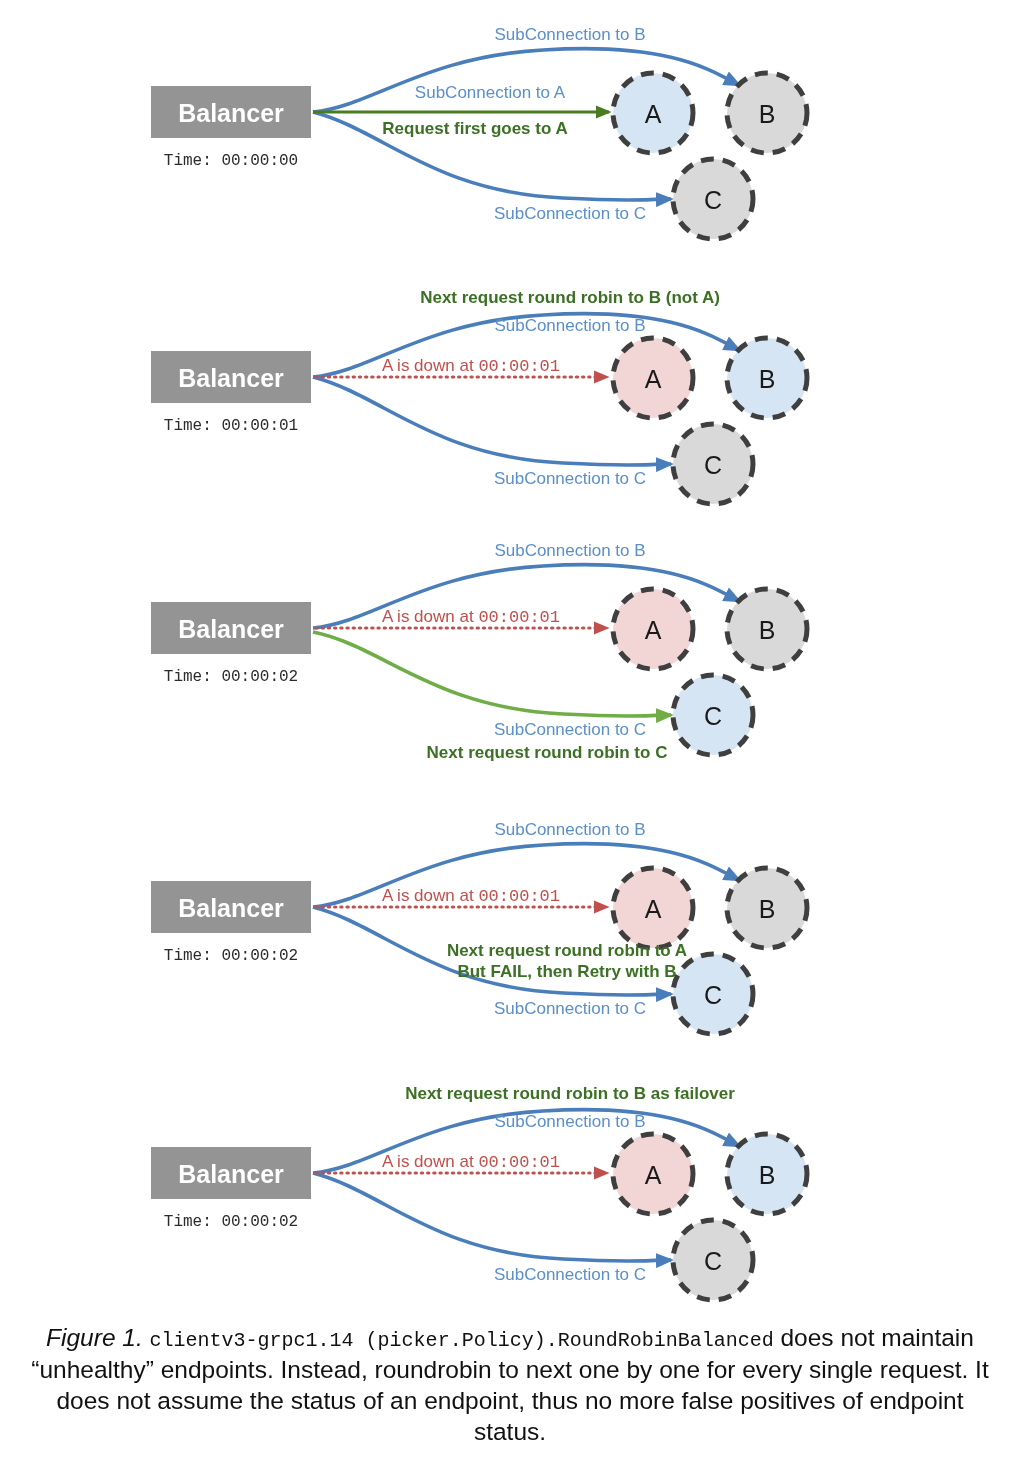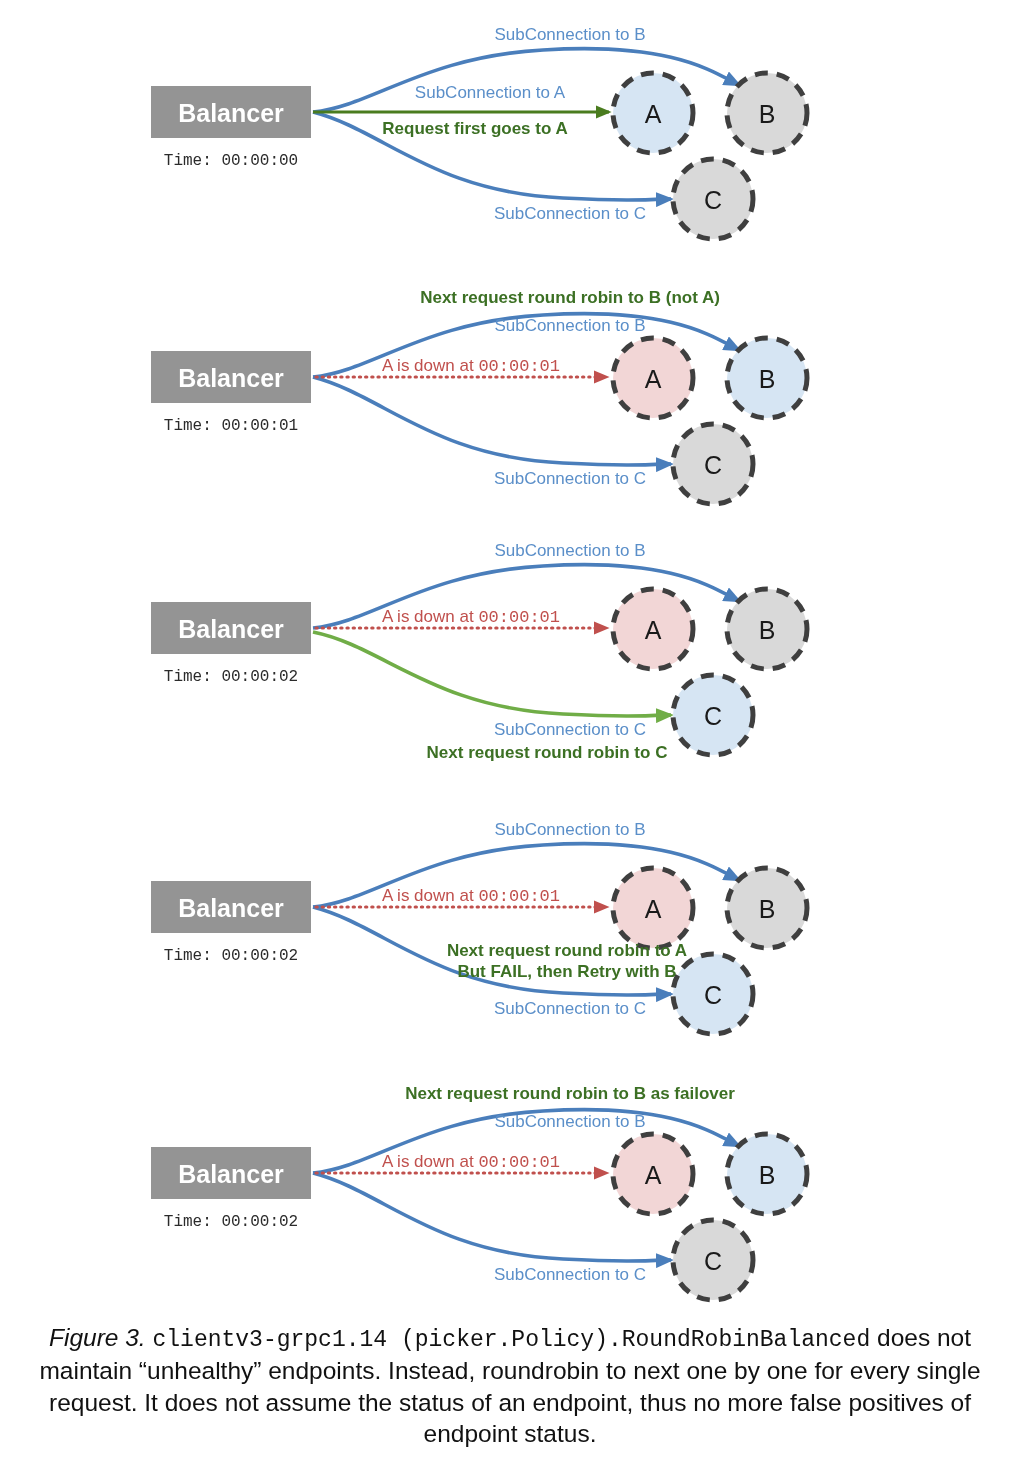--- a/index.html
+++ b/index.html
@@ -71,21 +71,21 @@
     left:22px;
     top:1322px;
     width:976px;
     text-align:center;
     font-family:"Liberation Sans", sans-serif;
     font-size:24.5px;
     line-height:1.28;
     color:#111111;
   }
   .caption .fig-no{ font-style:italic; font-weight:normal; }
-  .caption .mono{ font-family:"Liberation Mono", monospace; font-size:23px;text-align:center; }
+  .caption .mono{ font-family:"Liberation Mono", monospace; font-size:20px;text-align:center; }
 </style>
 </head>
 <body>
 
 <div id="figure">
     <svg class="panel" viewBox="0 0 1020 280" style="top: 20px;">
       <defs>
         <marker id="panel-1-arw-blue" markerWidth="5" markerHeight="4.2" refX="4.2" refY="2.1" orient="auto" markerUnits="strokeWidth">
           <path d="M0,0 L5,2.1 L0,4.2 z" fill="#4a7ebb"></path>
         </marker>
@@ -281,14 +281,14 @@
         <circle cx="713" cy="179" r="40" fill="#d9d9d9" class="node-circle"></circle>
         <text x="713" y="180" class="node-letter" text-anchor="middle">C</text>
       </g>
       <text x="570" y="46" class="lbl-blue" text-anchor="middle">SubConnection to B</text>
       <text x="570" y="199" class="lbl-blue" text-anchor="middle">SubConnection to C</text>
       <text x="382" y="86" class="lbl-red"><tspan>A is down at </tspan><tspan class="lbl-red-mono">00:00:01</tspan></text>
     </svg>
   </div>
 
 <div class="caption">
-  <span class="fig-no">Figure 3.</span><span>&nbsp;</span><span class="mono">clientv3-grpc1.14 (picker.Policy).RoundRobinBalanced</span><span> does not maintain “unhealthy” endpoints. Instead, roundrobin to next one by one for every single request. It does not assume the status of an endpoint, thus no more false positives of endpoint status.</span>
+  <span class="fig-no">Figure 1.</span><span>&nbsp;</span><span class="mono">clientv3-grpc1.14 (picker.Policy).RoundRobinBalanced</span><span> does not maintain “unhealthy” endpoints. Instead, roundrobin to next one by one for every single request. It does not assume the status of an endpoint, thus no more false positives of endpoint status.</span>
 </div>
 
 </body></html>

